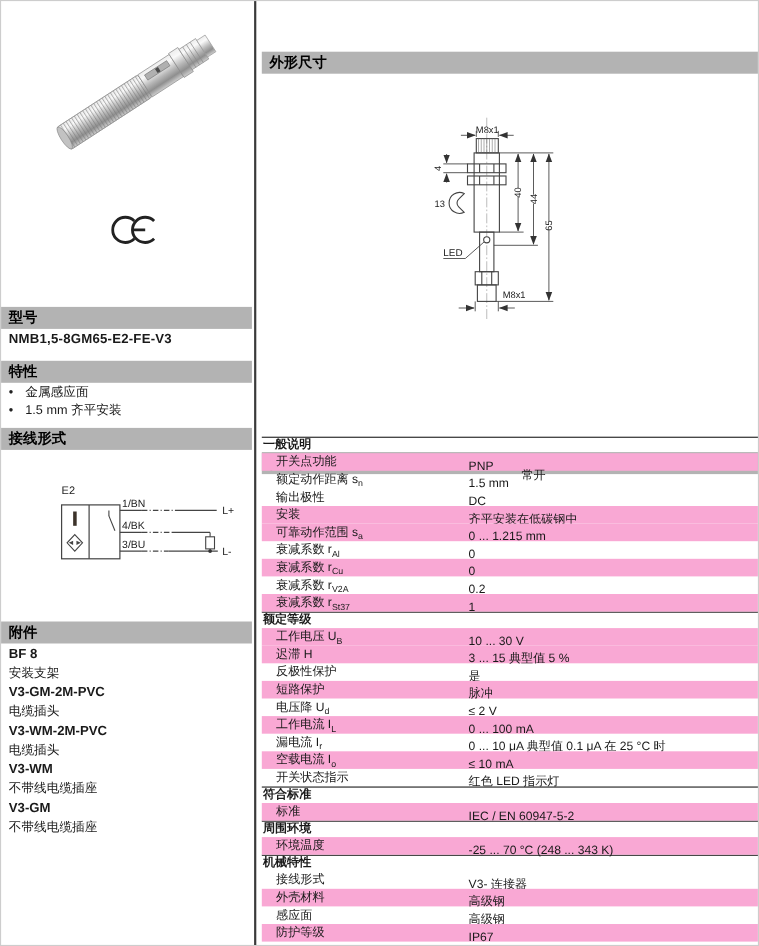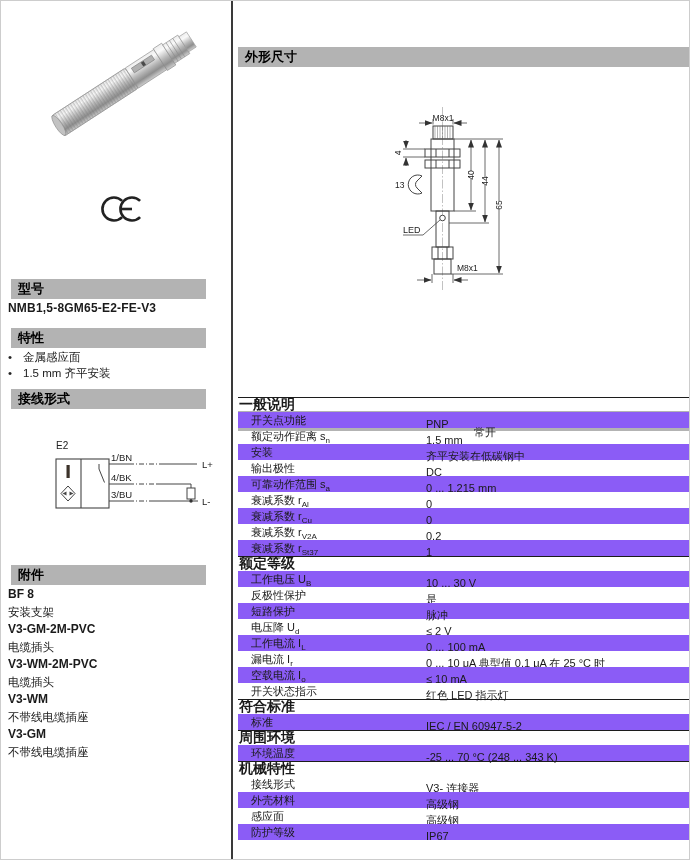--- a/index.html
+++ b/index.html
@@ -2,34 +2,34 @@
 <html><head>
 <meta charset="utf-8">
 <style>
   html,body{margin:0;padding:0;background:#fff;}
   .page{position:relative;width:690px;height:860px;background:#fff;overflow:hidden;
         border:1px solid #cdcdcd;box-sizing:border-box;
         font-family:"Liberation Sans",sans-serif;color:#1a1a1a;}
   .divider{position:absolute;left:230px;top:0;width:1.5px;height:860px;background:#3a3a3a;}
   .bar{position:absolute;height:20px;line-height:20px;background:#b3b3b3;
        font-size:13px;font-weight:bold;padding-left:7px;box-sizing:border-box;color:#000;}
-  .bar.left{left:10px;width:195px;}
+  .bar.left{left:0;width:228px;}
   .bar.right{left:237px;width:451px;margin-top:36px;}
   .model-text{position:absolute;left:7px;top:300px;font-size:12px;font-weight:bold;letter-spacing:.2px;}
   .feature-list{position:absolute;left:7px;top:348px;width:215px;}
   .feature-item{font-size:11.5px;line-height:16px;display:flex;}
   .feature-item .bullet{width:15px;color:#222;}
   .acc-list{position:absolute;left:7px;top:586px;width:218px;}
   .acc-model{font-size:12px;font-weight:bold;line-height:15px;margin-bottom:3px;}
   .acc-desc{font-size:11.5px;line-height:14px;margin-bottom:3px;}
   .spec-table{position:absolute;left:237px;top:396px;width:451px;}
   .sec-title{height:15px;line-height:13px;border-top:1.5px solid #1c1c1c;
-             font-size:14px;font-weight:bold;box-sizing:border-box;padding-left:1px;}
+             font-size:11px;font-weight:bold;box-sizing:border-box;padding-left:1px;}
   .spec-row{position:relative;height:16px;line-height:16px;font-size:11px;padding-left:13px;box-sizing:border-box;}
-  .spec-row.shade{background:#8b5cf6;}
+  .spec-row.shade{background:#f9a8d4;}
   .spec-row .val{position:absolute;left:188px;top:4px;white-space:nowrap;}
   .spec-row .val2{position:absolute;left:236px;top:12px;white-space:nowrap;}
   .spec-row sub{font-size:8px;}
   svg text{font-family:"Liberation Sans",sans-serif;}
   .abs{position:absolute;}
 </style>
 </head>
 <body>
 
 <div class="page">
@@ -231,29 +231,30 @@
     <text transform="translate(99,84) rotate(-90)" font-size="8.5" fill="#222" text-anchor="middle">44</text>
     <text transform="translate(113,108) rotate(-90)" font-size="8.5" fill="#222" text-anchor="middle">65</text>
   </svg>
 
   <div class="bar right" style="top:374px">技术参数</div>
 
   <div class="spec-table">
       <div class="sec-title">一般说明</div>
       <div class="spec-row shade"><span class="lab">开关点功能</span><span class="val">PNP</span><span class="val2">常开</span></div>
       <div class="spec-row"><span class="lab">额定动作距离&nbsp;s<sub>n</sub></span><span class="val">1.5 mm</span></div>
+      <div class="spec-row"><span class="lab">输出极性</span><span class="val">DC</span></div>
       <div class="spec-row shade"><span class="lab">安装</span><span class="val">齐平安装在低碳钢中</span></div>
-      <div class="spec-row"><span class="lab">输出极性</span><span class="val">DC</span></div>
       <div class="spec-row shade"><span class="lab">可靠动作范围&nbsp;s<sub>a</sub></span><span class="val">0 ... 1.215 mm</span></div>
       <div class="spec-row"><span class="lab">衰减系数&nbsp;r<sub>Al</sub></span><span class="val">0</span></div>
       <div class="spec-row shade"><span class="lab">衰减系数&nbsp;r<sub>Cu</sub></span><span class="val">0</span></div>
       <div class="spec-row"><span class="lab">衰减系数&nbsp;r<sub>V2A</sub></span><span class="val">0.2</span></div>
       <div class="spec-row shade"><span class="lab">衰减系数&nbsp;r<sub>St37</sub></span><span class="val">1</span></div>
       <div class="sec-title">额定等级</div>
       <div class="spec-row shade"><span class="lab">工作电压&nbsp;U<sub>B</sub></span><span class="val">10 ... 30 V</span></div>
+      <div class="spec-row shade"><span class="lab">迟滞&nbsp;H</span><span class="val">3 ... 15 典型值 5 %</span></div>
       <div class="spec-row"><span class="lab">反极性保护</span><span class="val">是</span></div>
       <div class="spec-row shade"><span class="lab">短路保护</span><span class="val">脉冲</span></div>
       <div class="spec-row"><span class="lab">电压降&nbsp;U<sub>d</sub></span><span class="val">≤ 2 V</span></div>
       <div class="spec-row shade"><span class="lab">工作电流&nbsp;I<sub>L</sub></span><span class="val">0 ... 100 mA</span></div>
       <div class="spec-row"><span class="lab">漏电流&nbsp;I<sub>r</sub></span><span class="val">0 ... 10 μA 典型值 0.1 μA 在 25 °C 时</span></div>
       <div class="spec-row shade"><span class="lab">空载电流&nbsp;I<sub>o</sub></span><span class="val">≤ 10 mA</span></div>
       <div class="spec-row"><span class="lab">开关状态指示</span><span class="val">红色 LED 指示灯</span></div>
       <div class="sec-title">符合标准</div>
       <div class="spec-row shade"><span class="lab">标准</span><span class="val">IEC / EN 60947-5-2</span></div>
       <div class="sec-title">周围环境</div>

